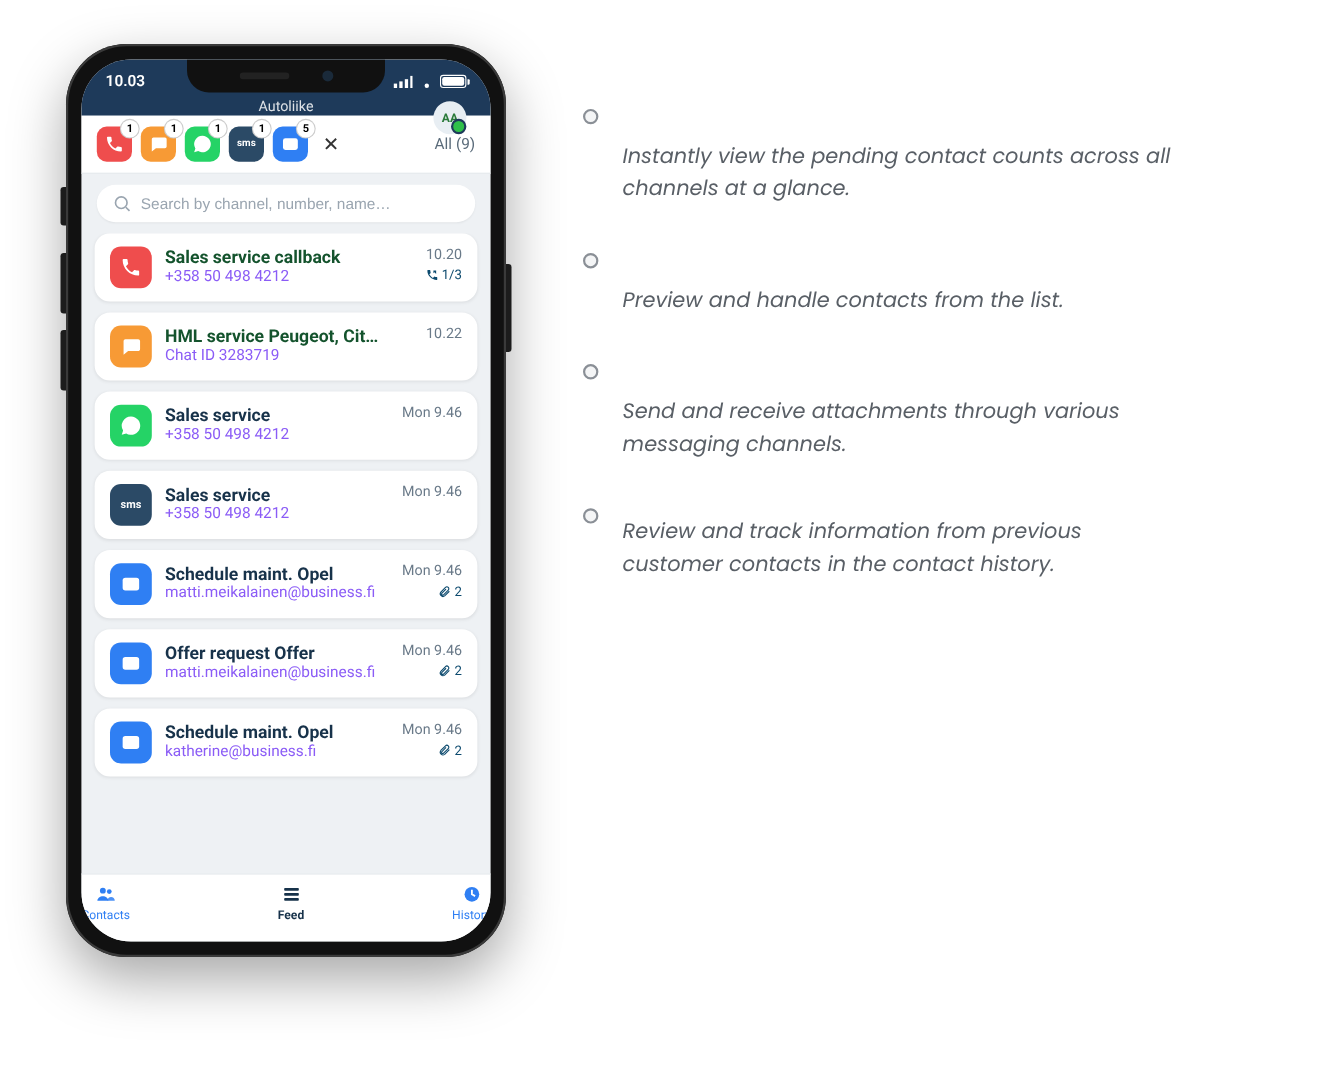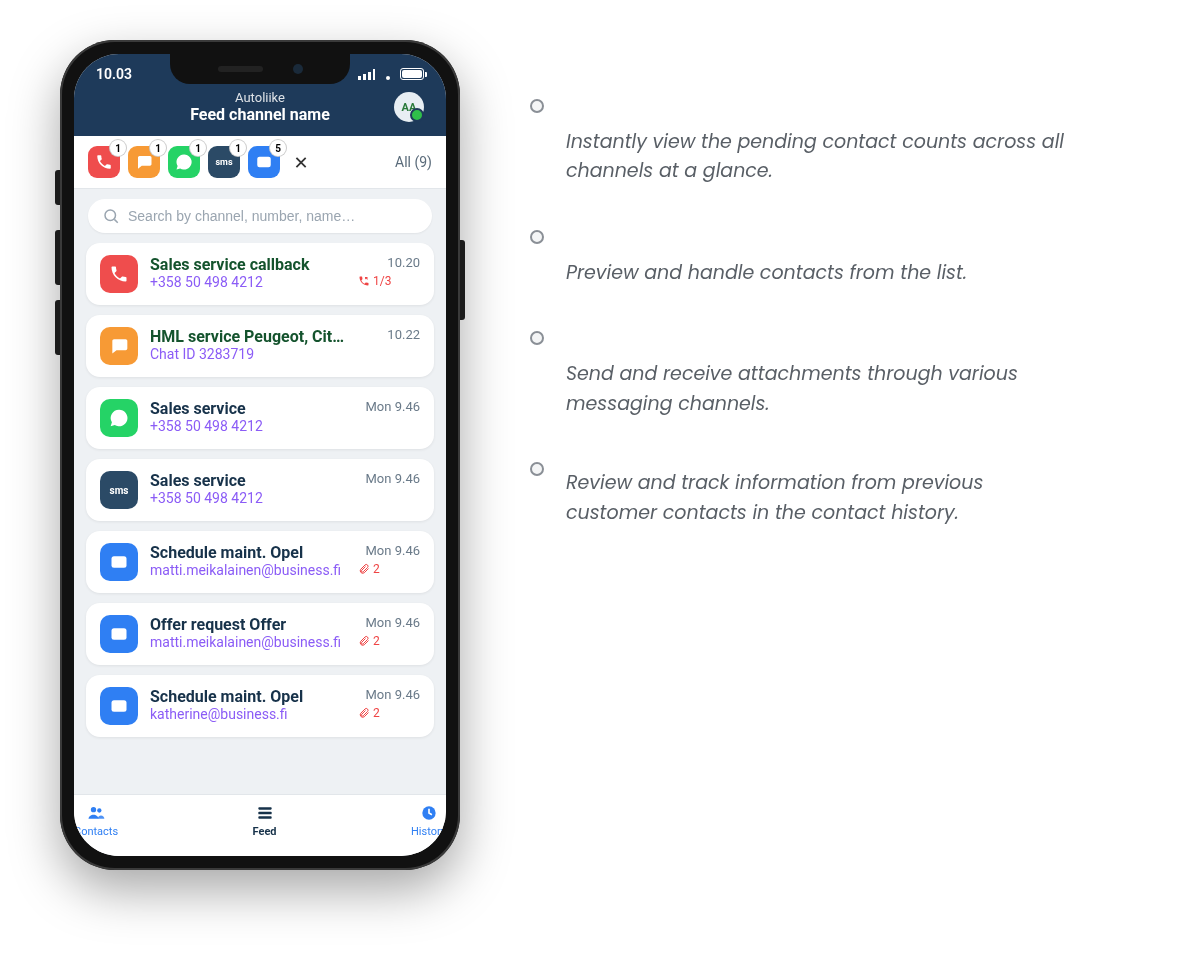--- a/index.html
+++ b/index.html
@@ -50,21 +50,21 @@
     z-index: 5;
     display:flex; align-items:center; justify-content:center; gap:30px;
   }
   .notch::before { content:""; width:45px; height:6px; background:#222; border-radius:3px; }
   .notch::after  { content:""; width:10px; height:10px; background:#1a2a3a; border-radius:50%; }
 
   
   .topbar {
     background: #1e3a5a;
     color: #fff;
-    padding: 10px 22px 12px;
+    padding: 10px 22px 0;
     position: relative;
   }
   .status-row {
     display: flex; justify-content: space-between;
     font-size: 14px; font-weight: 600;
     height: 20px; align-items: center;
   }
   .status-icons { display:flex; gap:5px; align-items:center; }
   .sig, .wifi, .batt { display:inline-block; }
   .sig { width:17px; height:11px; background:
@@ -141,21 +141,21 @@
   .card .icon {
     width:38px; height:38px; border-radius:10px;
     display:flex; align-items:center; justify-content:center;
     color:#fff; flex-shrink:0;
   }
   .card-body { flex:1; min-width:0; }
   .card-title { font-weight:700; color:#17324a; font-size:16px; white-space:nowrap; overflow:hidden; text-overflow:ellipsis;}
   .unread .card-title { color:#14532d; }
   .card-sub   { color:#8b5cf6; font-size:14px; white-space:nowrap; overflow:hidden; text-overflow:ellipsis;}
   .card-meta  { text-align:right; color:#6a7a89; font-size:13px; flex-shrink:0; min-width:62px;}
-  .meta2 { margin-top:4px; color:#ef4444; font-size:12px; display:flex; align-items:center; gap:3px;}
+  .meta2 { margin-top:4px; color:#0c4a6e; font-size:12px; display:flex; align-items:center; justify-content:flex-end; gap:3px;}
 
   
   .tabs {
     background:#fff; border-top:1px solid #e2e6ea;
     display:flex; justify-content:space-between;
     padding:8px 0 18px;
   }
   .tab { text-align:center; font-size:11px; color:#2f7ff3; }
   .tab.active { color:#17324a; font-weight:700; }
   .tab svg { display:block; margin:0 auto 2px; }
@@ -196,21 +196,20 @@
         <div class="status-row">
           <span>10.03</span>
           <span class="status-icons">
             <span class="sig"></span>
             <span class="wifi"></span>
             <span class="batt"></span>
           </span>
         </div>
         <div class="header-titles">
           <div class="org-name">Autoliike</div>
-          <div class="feed-name">Feed channel name</div>
           <div class="avatar">AA</div>
         </div>
       </div>
 
       <div class="channels">
         <div id="ch-list" style="display:flex;gap:8px;">
             <div class="ch c-phone">
               <svg class="ic">
                 <use href="#i-phone"></use>
               </svg>

